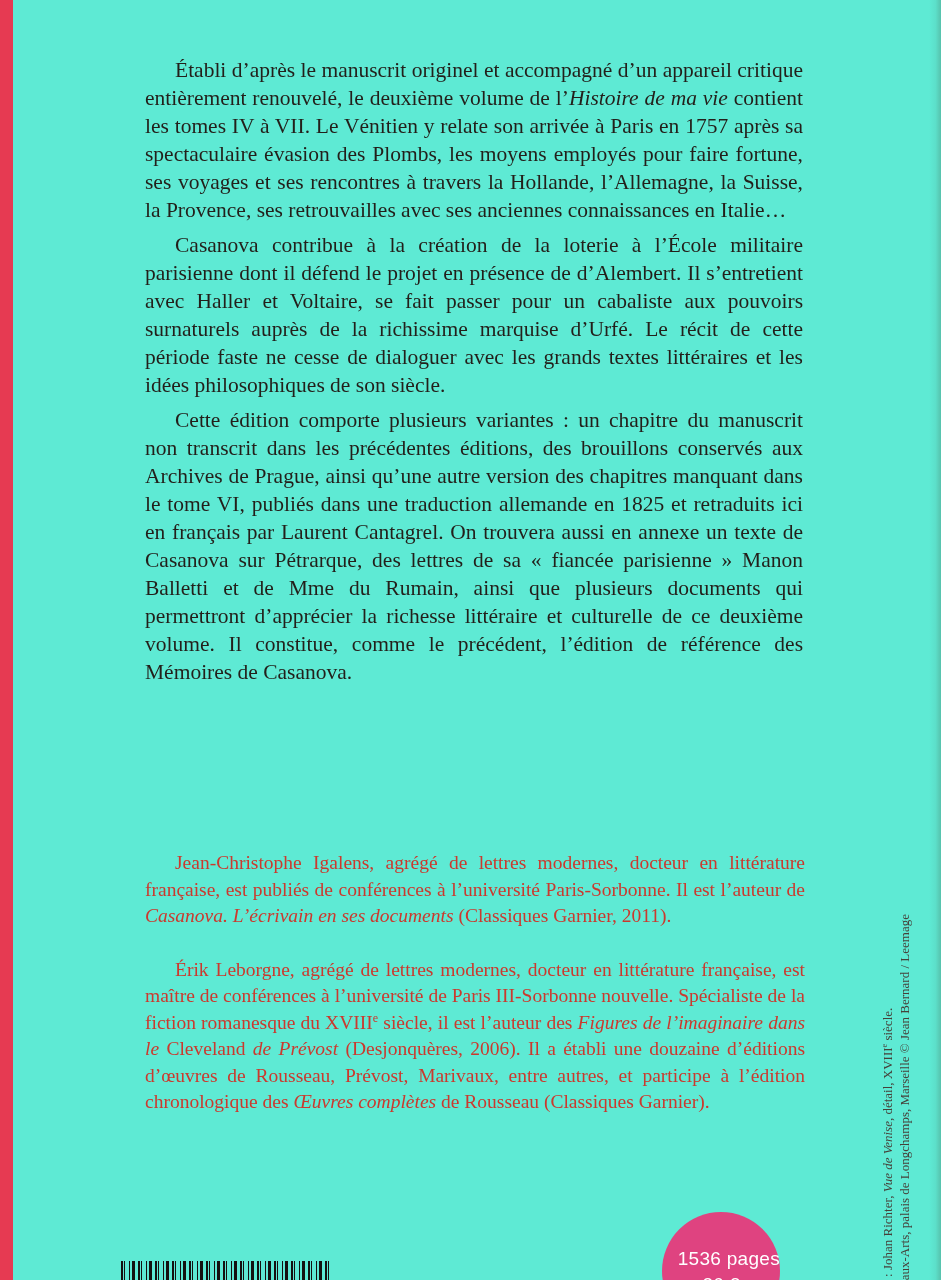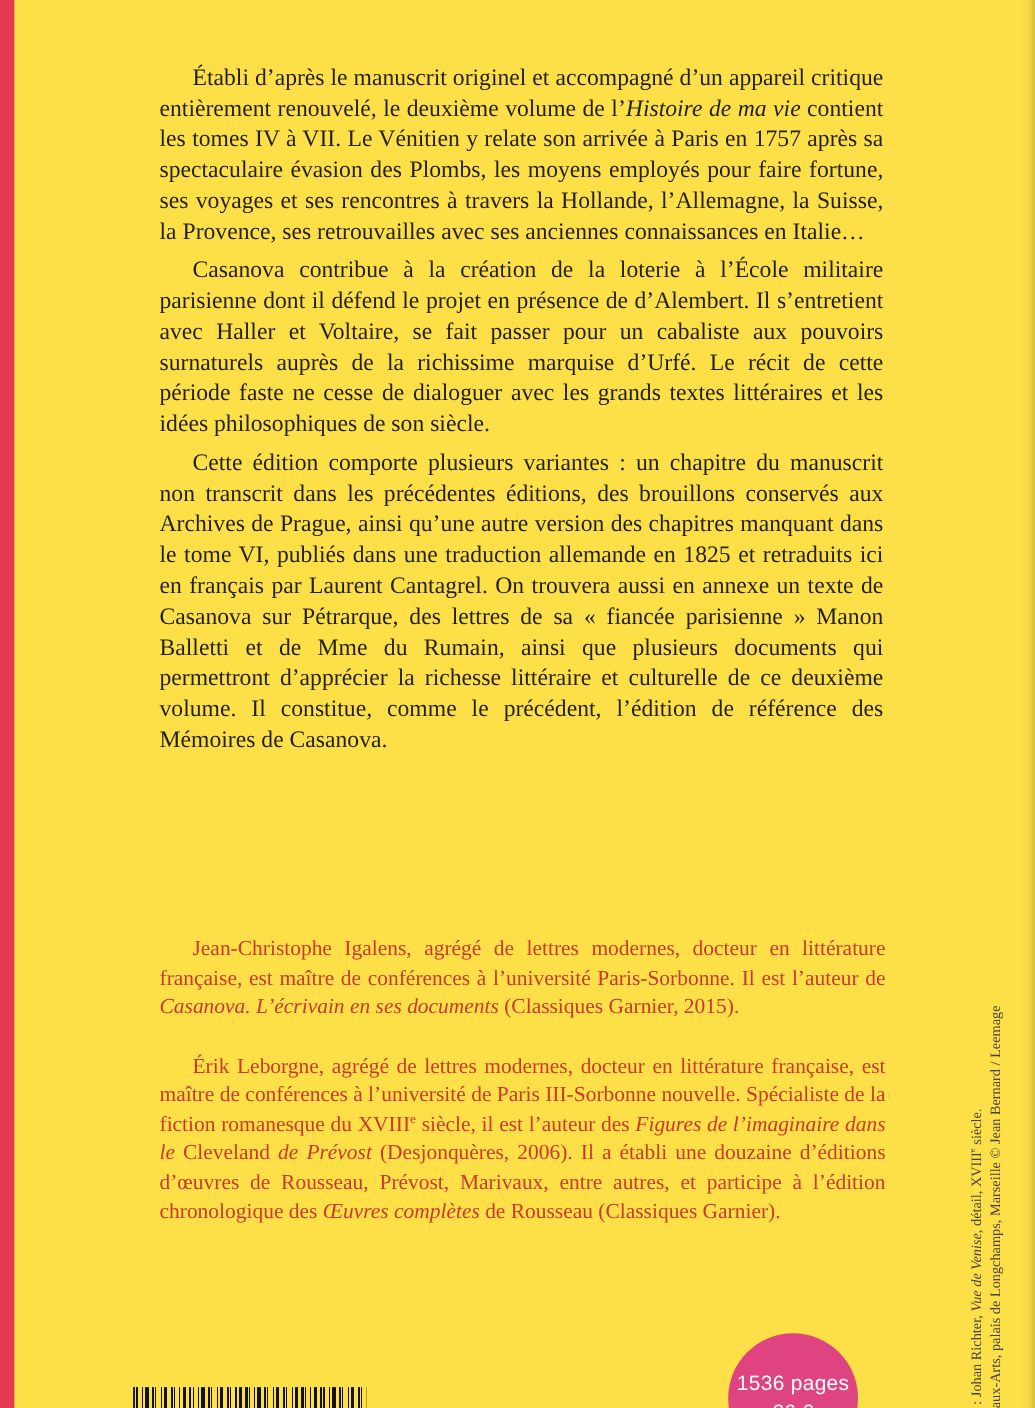--- a/index.html
+++ b/index.html
@@ -35,42 +35,42 @@
         #141210 0 2px, transparent 2px 3px,
         #141210 3px 4px, transparent 4px 8px,
         #141210 8px 9px, transparent 9px 11px,
         #141210 11px 14px, transparent 14px 17px);
   }
   .badge {
     position:absolute; left:662px; top:1212px; width:118px; height:118px;
     border-radius:50%; background:#df4380; color:#ffffff;
     font-family:"Liberation Sans", sans-serif; text-align:center;
   }
-  .badge .pages { margin-top:36px; font-size:19px; letter-spacing:0.3px; }
+  .badge .pages { margin-top:36px; font-size:19px; letter-spacing:0.3px;text-align:right; }
   .badge .price { margin-top:4px; font-size:19px; }
   .page-edge {
     position:absolute; right:0; top:0; width:12px; height:100%;
     background:linear-gradient(90deg, rgba(0,0,0,0) 0%, rgba(60,50,30,0.06) 55%, rgba(60,50,30,0.22) 100%);
   }
 </style>
 </head>
 <body>
 
-<div class="page" style="background: #fde047;">
+<div class="page" style="background: #5eead4;">
 
   <div class="spine-stripe" style="background: rgb(230, 58, 82);"></div>
 
   <div class="main-text" style="color: rgb(35, 31, 26);">
       <p><span>Établi d’après le manuscrit originel et accompagné d’un appareil critique entièrement renouvelé, le deuxième volume de l’</span><span class="it">Histoire de ma vie</span><span> contient les tomes IV à VII. Le Vénitien y relate son arrivée à Paris en 1757 après sa spectaculaire évasion des Plombs, les moyens employés pour faire fortune, ses voyages et ses rencontres à travers la Hollande, l’Allemagne, la Suisse, la Provence, ses retrouvailles avec ses anciennes connaissances en Italie…</span></p>
       <p><span>Casanova contribue à la création de la loterie à l’École militaire parisienne dont il défend le projet en présence de d’Alembert. Il s’entretient avec Haller et Voltaire, se fait passer pour un cabaliste aux pouvoirs surnaturels auprès de la richissime marquise d’Urfé. Le récit de cette période faste ne cesse de dialoguer avec les grands textes littéraires et les idées philosophiques de son siècle.</span></p>
       <p><span>Cette édition comporte plusieurs variantes&nbsp;: un chapitre du manuscrit non transcrit dans les précédentes éditions, des brouillons conservés aux Archives de Prague, ainsi qu’une autre version des chapitres manquant dans le tome VI, publiés dans une traduction allemande en 1825 et retraduits ici en français par Laurent Cantagrel. On trouvera aussi en annexe un texte de Casanova sur Pétrarque, des lettres de sa «&nbsp;fiancée parisienne&nbsp;» Manon Balletti et de Mme du Rumain, ainsi que plusieurs documents qui permettront d’apprécier la richesse littéraire et culturelle de ce deuxième volume. Il constitue, comme le précédent, l’édition de référence des Mémoires de Casanova.</span></p>
     </div>
 
   <div class="bios" style="color: rgb(203, 57, 46);">
-      <p><span>Jean-Christophe Igalens, agrégé de lettres modernes, docteur en littérature française, est maître de conférences à l’université Paris-Sorbonne. Il est l’auteur de </span><span class="it">Casanova. L’écrivain en ses documents</span><span> (Classiques Garnier, 2015).</span></p>
+      <p><span>Jean-Christophe Igalens, agrégé de lettres modernes, docteur en littérature française, est publiés de conférences à l’université Paris-Sorbonne. Il est l’auteur de </span><span class="it">Casanova. L’écrivain en ses documents</span><span> (Classiques Garnier, 2011).</span></p>
       <p><span>Érik Leborgne, agrégé de lettres modernes, docteur en littérature française, est maître de conférences à l’université de Paris III-Sorbonne nouvelle. Spécialiste de la fiction romanesque du XVIII</span><sup>e</sup><span> siècle, il est l’auteur des </span><span class="it">Figures de l’imaginaire dans le</span><span> Cleveland </span><span class="it">de Prévost</span><span> (Desjonquères, 2006). Il a établi une douzaine d’éditions d’œuvres de Rousseau, Prévost, Marivaux, entre autres, et participe à l’édition chronologique des </span><span class="it">Œuvres complètes</span><span> de Rousseau (Classiques Garnier).</span></p>
     </div>
 
   <div class="side-credit">
       <p><span>e&nbsp;: Johan Richter, </span><span class="it">Vue de Venise</span><span>, détail, XVIII</span><sup>e</sup><span> siècle.</span></p>
       <p><span>eaux-Arts, palais de Longchamps, Marseille © Jean Bernard / Leemage</span></p>
     </div>
 
   <div class="barcode"></div>
 

